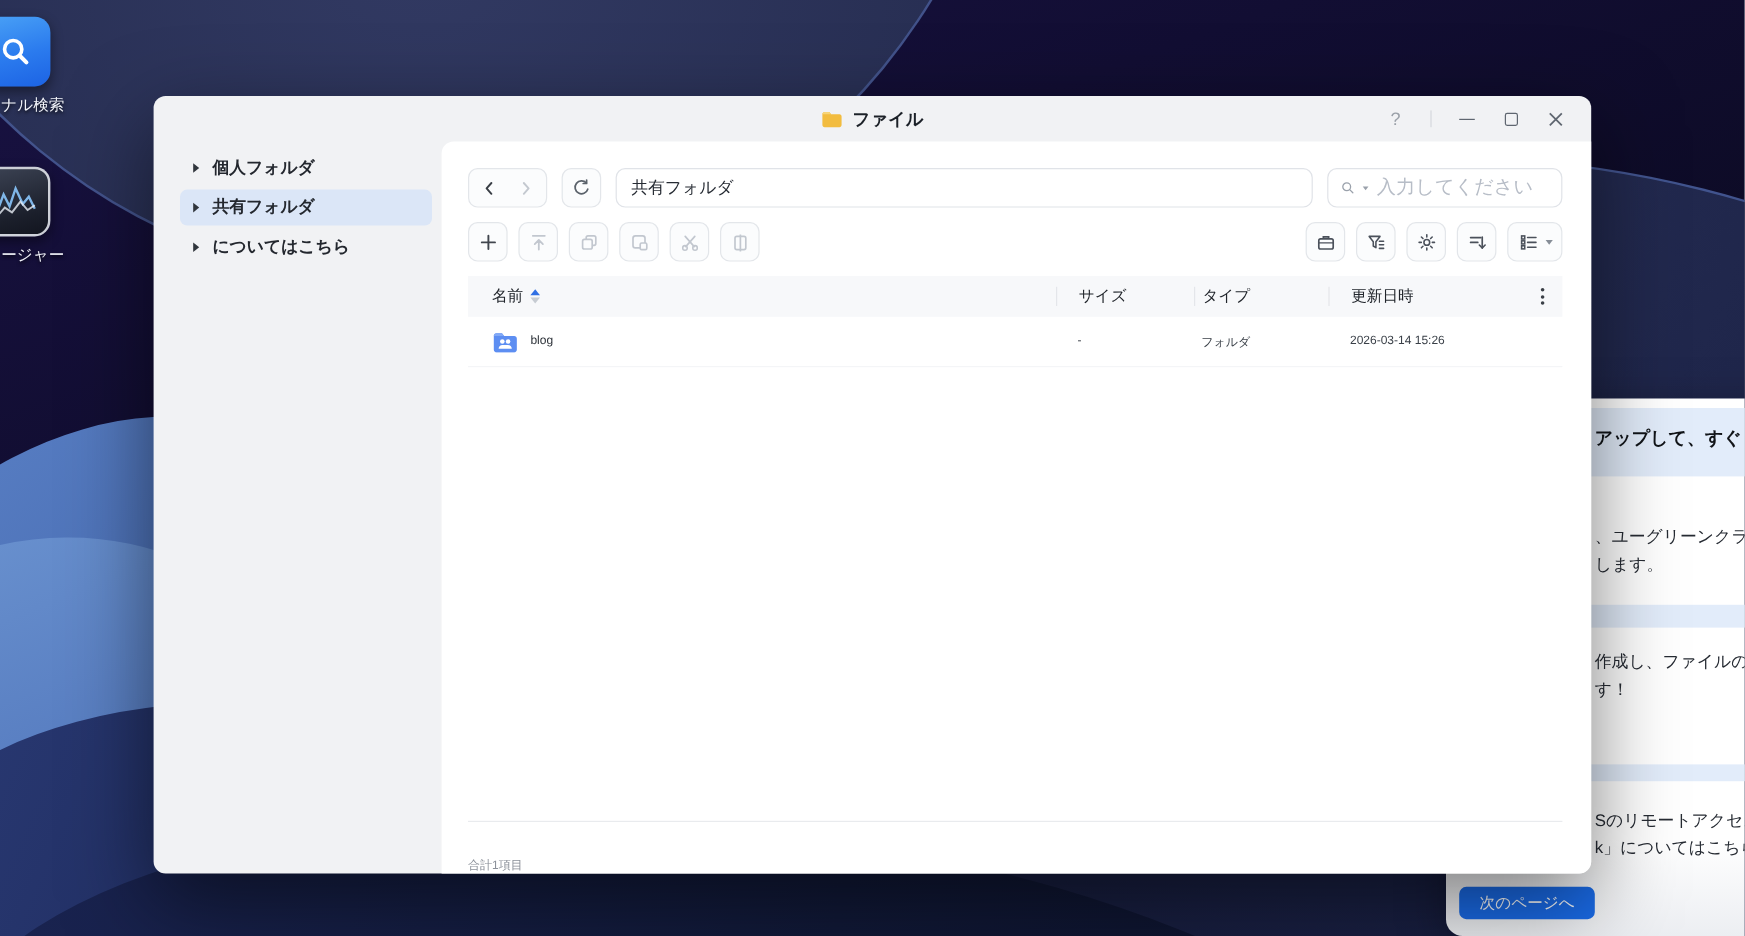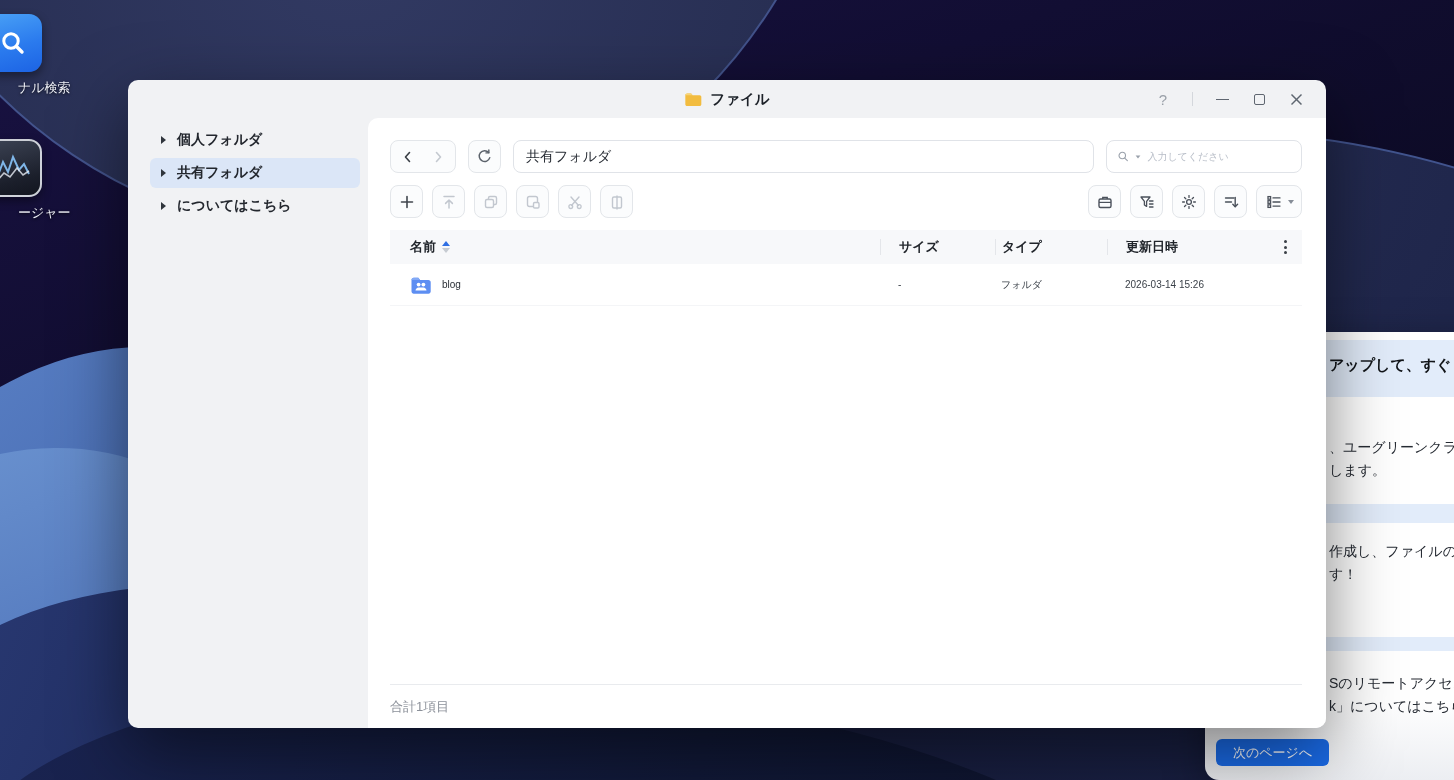--- a/index.html
+++ b/index.html
@@ -28,21 +28,21 @@
 
   
   .desk-icon { position:absolute; z-index:2; width:120px; text-align:left; }
   .desk-icon .tile { width:58px; height:58px; border-radius:13px; margin-left:-16px;
     display:flex; align-items:center; justify-content:center; }
   .tile-search { background:linear-gradient(165deg,#4aa2f6 0%,#2b7bee 55%,#1c63e4 100%);
     box-shadow:0 4px 10px rgba(0,0,0,.4); }
   .tile-monitor { background:linear-gradient(165deg,#3c4354 0%,#1b1f2b 70%,#12151f 100%);
     border:2px solid rgba(235,238,244,.85); box-shadow:0 4px 10px rgba(0,0,0,.4); }
   .desk-icon .icon-label { display:block; margin-top:7px; color:#f2f4fa; font-size:13px;
-    text-shadow:0 1px 3px rgba(0,0,0,.8); padding-left:18px; }
+    text-shadow:0 1px 3px rgba(0,0,0,.8); padding-left:1px; }
 
   
   .side-panel { position:absolute; z-index:3; left:1205px; top:332px; width:320px; height:448px;
     background:linear-gradient(180deg,#ffffff 0%,#ffffff 82%,#eceef2 100%);
     border-radius:14px; box-shadow:0 10px 40px rgba(0,0,0,.35); overflow:hidden; }
   .sp-band { position:absolute; left:0; width:100%; background:#e2ecfa; }
   .sp-band1 { top:8px; height:57px; }
   .sp-band2 { top:172px; height:19px; }
   .sp-band3 { top:305px; height:14px; }
   .sp-heading { position:absolute; top:24px; left:124px; width:220px; font-size:15px; font-weight:bold;
@@ -84,57 +84,57 @@
     padding:22px 24px 0 22px; min-width:0; }
   .navrow { display:flex; align-items:center; gap:12px; height:33px; flex:0 0 33px; }
   .btn { display:flex; align-items:center; justify-content:center; background:#fbfcfd;
     border:1px solid #e3e6ea; border-radius:8px; height:33px; cursor:pointer; }
   .nav-group { width:66px; gap:14px; }
   .btn-refresh { width:33px; }
   .path-input { flex:1; height:33px; border:1px solid #e0e3e8; border-radius:8px; padding:0 12px;
     font-size:14px; color:#262b33; background:#fff; outline:none; font-family:inherit; }
   .search-box { width:196px; height:33px; border:1px solid #e0e3e8; border-radius:8px; display:flex;
     align-items:center; gap:6px; padding:0 10px; background:#fff; }
-  .search-box input { border:none; outline:none; width:100%; font-size:10px; color:#262b33;
+  .search-box input { border:none; outline:none; width:100%; font-size:16px; color:#262b33;
     font-family:inherit; }
   .search-box input::placeholder { color:#b7bdc7; }
   .caret-down { width:0; height:0; border-left:3.5px solid transparent; border-right:3.5px solid transparent;
     border-top:4.5px solid #868d97; }
 
   .toolbar { display:flex; align-items:center; gap:9px; margin-top:12px; height:33px; flex:0 0 33px; }
   .tool-btn { width:33px; }
   .tool-btn-wide { width:46px; gap:5px; }
   .toolbar .spacer { flex:1; }
   .ic-dark { stroke:#41464e; }
 
   
   .table-header { display:flex; align-items:center; height:34px; flex:0 0 34px; margin-top:12px;
-    background:#f7f8fa; font-size:13px; font-weight:bold; color:#21252b;text-align:center; }
+    background:#f7f8fa; font-size:13px; font-weight:normal; color:#21252b;text-align:center; }
   .col-name { flex:1; display:flex; align-items:center; gap:6px; padding-left:20px; min-width:0; }
   .col-size { width:115px; flex:0 0 115px; padding-left:18px; }
   .col-type { width:112px; flex:0 0 112px; padding-left:6px; }
   .col-date { width:161px; flex:0 0 161px; padding-left:18px; }
   .col-menu { width:34px; flex:0 0 34px; display:flex; align-items:center; justify-content:center; }
   .table-header .col-size, .table-header .col-type, .table-header .col-date {
     border-left:1px solid #e4e6ea; height:16px; display:flex; align-items:center; }
   .sort-stack { display:flex; flex-direction:column; gap:2px; }
   .sort-up { width:0; height:0; border-left:4px solid transparent; border-right:4px solid transparent;
     border-bottom:5px solid #2f6fe4; }
   .sort-down { width:0; height:0; border-left:4px solid transparent; border-right:4px solid transparent;
     border-top:5px solid #c6cbd2; }
   .dotmenu { display:flex; flex-direction:column; gap:2.5px; cursor:pointer; }
   .dotmenu i { width:3px; height:3px; border-radius:50%; background:#3a3f46; }
 
   .table-row { display:flex; align-items:center; height:42px; flex:0 0 42px; font-size:10px;
     color:#2b3037; border-bottom:1px solid #f4f5f7; cursor:default; }
   .table-row .cell-muted { color:#3a4048; }
 
   .content-filler { flex:1; }
-  .content-footer { flex:0 0 44px; border-top:1px solid #e9ebee; display:flex; align-items:center;
-    font-size:13px; color:#8b9099; }
+  .content-footer { flex:0 0 44px; border-top:1px solid #e9ebee; display:flex; align-items:flex-end;
+    font-size:10px; color:#8b9099; }
 </style>
 </head>
 <body>
 
 <div class="desktop">
 
   <div class="shape shape-top-arc"></div>
   <div class="shape shape-right"></div>
   <div class="shape petal-back"></div>
   <div class="shape petal-front"></div>

